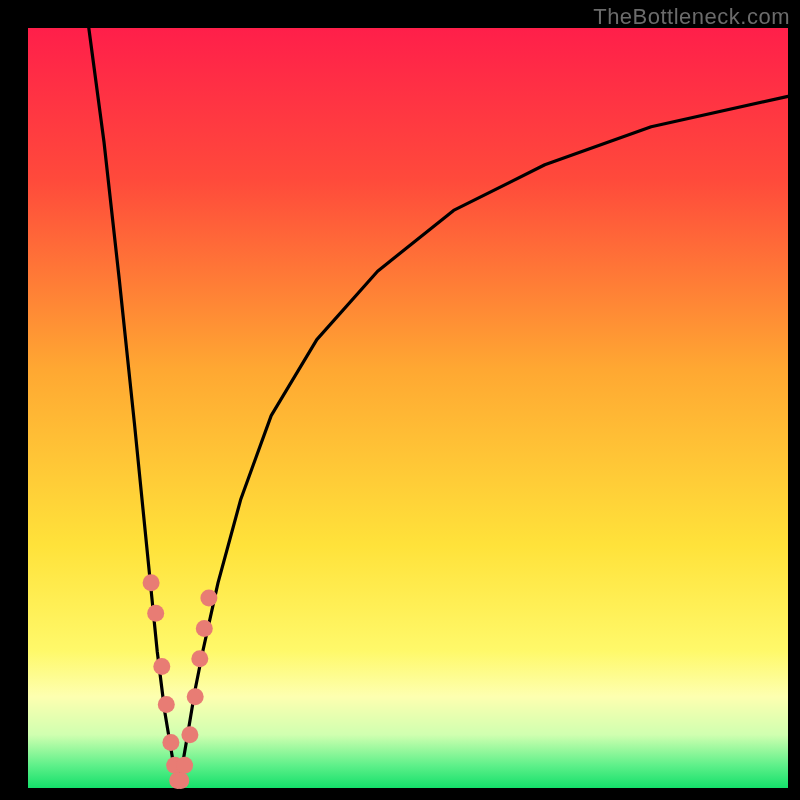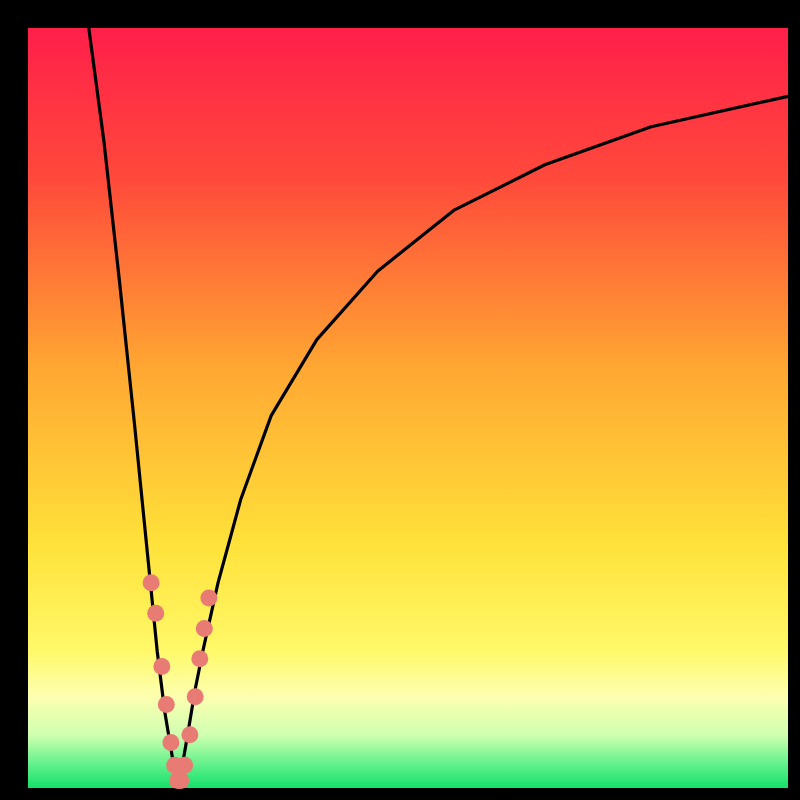--- a/index.html
+++ b/index.html
@@ -30,20 +30,21 @@
     position: absolute;
     left: 0;
     top: 0;
   }
 </style>
 </head>
 <body>
 
 <div class="stage">
 
+  <div class="watermark">TheBottleneck.com</div>
 
   <svg class="chart" width="800" height="800" viewBox="0 0 800 800">
     <defs>
       <linearGradient id="bg-grad" x1="0" y1="0" x2="0" y2="1">
       <stop offset="0%" stop-color="#ff1f4a"></stop>
           <stop offset="20%" stop-color="#ff4a3b"></stop>
           <stop offset="45%" stop-color="#ffa832"></stop>
           <stop offset="68%" stop-color="#ffe23a"></stop>
           <stop offset="82%" stop-color="#fff96a"></stop>
           <stop offset="88%" stop-color="#fdffb0"></stop>

